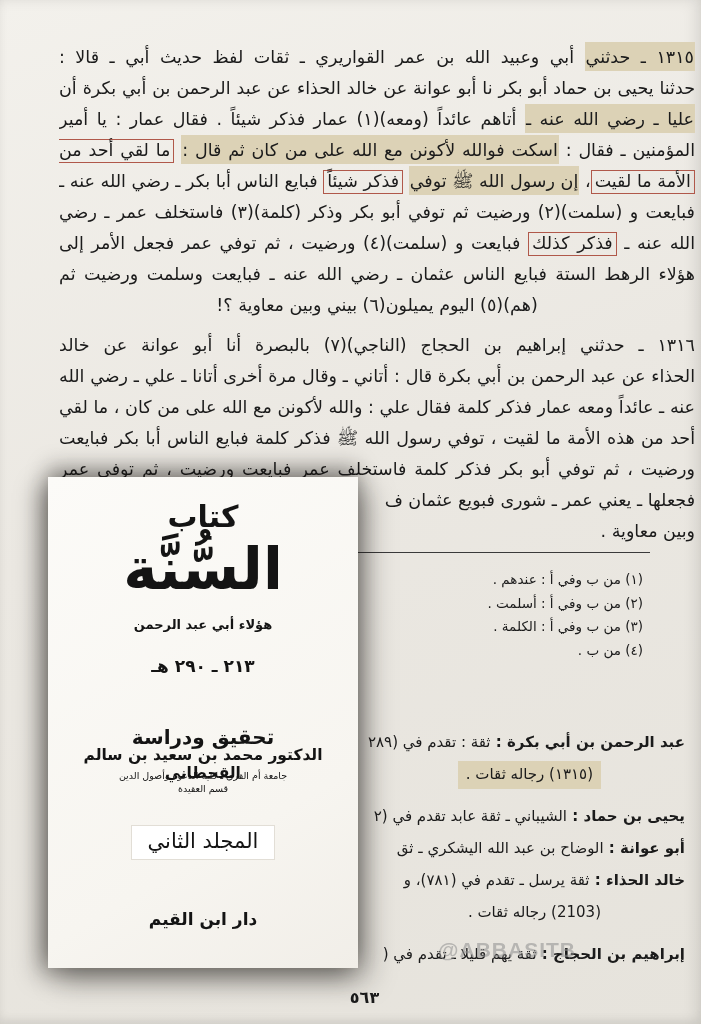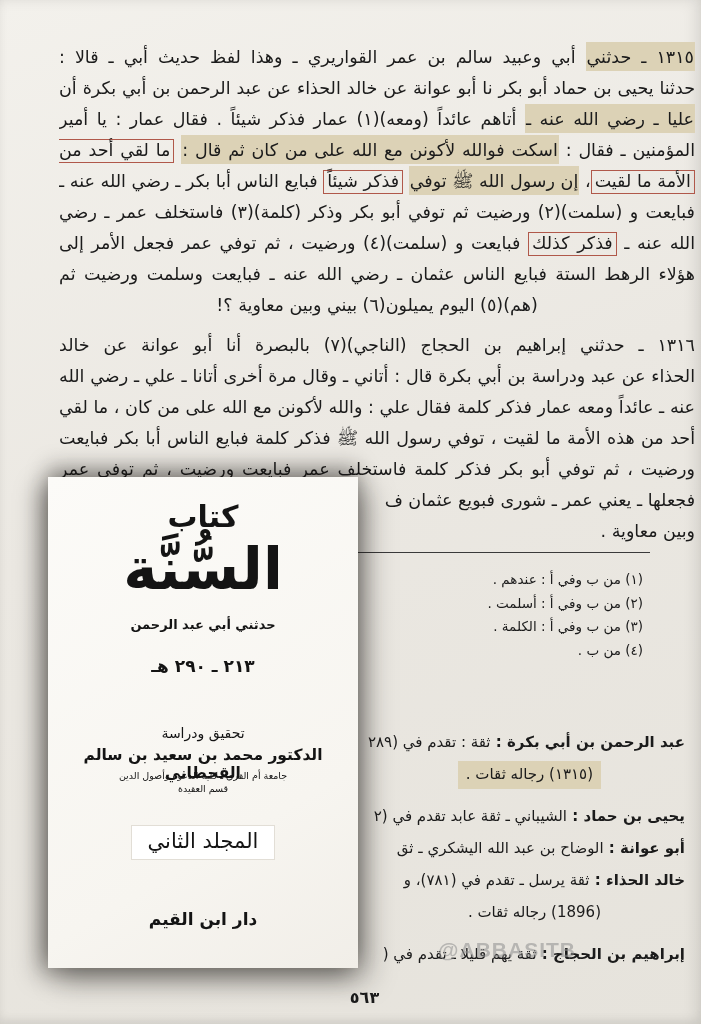--- a/index.html
+++ b/index.html
@@ -35,55 +35,55 @@
     box-shadow:0 -10px 20px rgba(20,18,15,.38),-10px 8px 22px rgba(20,18,15,.34),
                10px 12px 26px rgba(20,18,15,.34);
     direction:rtl;color:#141414;
   }
   .cover div{position:absolute;left:0;right:0;text-align:center;}
   .cv-kitab{top:22px;font-size:30px;font-weight:bold;}
   .cv-title{top:58px;font-size:58px;font-weight:bold;letter-spacing:2px;}
   .cv-a1{top:140px;font-size:13px;font-weight:bold;}
   .cv-a2{top:159px;font-size:11px;font-weight:bold;}
   .cv-dates{top:179px;font-size:17px;font-weight:bold;}
-  .cv-tahqiq{top:248px;font-size:14px;font-weight:normal;}
+  .cv-tahqiq{top:248px;font-size:20px;font-weight:bold;}
   .cv-editor{top:269px;font-size:15.5px;font-weight:bold;}
   .cv-univ{top:293px;font-size:9.5px;}
   .cv-dept{top:306px;font-size:9.5px;}
   .cv-volume{top:348px;border-radius:7px;}
   .cv-volume span{display:inline-block;background:#fff;border:1px solid #e2ded6;
     padding:3px 16px 6px;font-size:21px;}
   .cv-pub{top:432px;font-size:17px;font-weight:bold;letter-spacing:-1px;}
   
   .watermark{position:absolute;left:438px;top:938px;z-index:6;direction:ltr;
     font-family:"Liberation Sans",sans-serif;font-size:21px;font-weight:bold;
     color:#8f8f8f;opacity:.55;letter-spacing:1px;}
   .folio{position:absolute;left:0;right:0;top:988px;text-align:center;
     font-size:16px;font-weight:bold;direction:rtl;padding-left:28px;}
 </style>
 </head>
 <body>
 
 <div class="page">
 
   <div class="text-block" style="top:42px;">
-      <div class="t-line justify"><span class="seg-h">١٣١٥ ـ حدثني</span><span class="seg-p"> أبي وعبيد سالم بن عمر القواريري ـ وهذا لفظ حديث أبي ـ قالا :</span></div>
+      <div class="t-line justify"><span class="seg-h">١٣١٥ ـ حدثني</span><span class="seg-p"> أبي وعبيد الله بن عمر القواريري ـ ثقات لفظ حديث أبي ـ قالا :</span></div>
       <div class="t-line justify"><span class="seg-p">حدثنا يحيى بن حماد أبو بكر نا أبو عوانة عن خالد الحذاء عن عبد الرحمن بن أبي بكرة أن</span></div>
       <div class="t-line justify"><span class="seg-h">عليا ـ رضي الله عنه ـ</span><span class="seg-p"> أتاهم عائداً (ومعه)(١) عمار فذكر شيئاً . فقال عمار : يا أمير</span></div>
       <div class="t-line justify"><span class="seg-p">المؤمنين ـ فقال : </span><span class="seg-h">اسكت فوالله لأكونن مع الله على من كان ثم قال :</span><span class="seg-p"> </span><span class="seg-b">ما لقي أحد من هذه</span></div>
       <div class="t-line justify"><span class="seg-b">الأمة ما لقيت</span><span class="seg-p">، </span><span class="seg-h">إن رسول الله ﷺ توفي</span><span class="seg-p"> </span><span class="seg-b">فذكر شيئاً</span><span class="seg-p"> فبايع الناس أبا بكر ـ رضي الله عنه ـ</span></div>
       <div class="t-line justify"><span class="seg-p">فبايعت و (سلمت)(٢) ورضيت ثم توفي أبو بكر وذكر (كلمة)(٣) فاستخلف عمر ـ رضي</span></div>
       <div class="t-line justify"><span class="seg-p">الله عنه ـ </span><span class="seg-b">فذكر كذلك</span><span class="seg-p"> فبايعت و (سلمت)(٤) ورضيت ، ثم توفي عمر فجعل الأمر إلى</span></div>
       <div class="t-line justify"><span class="seg-p">هؤلاء الرهط الستة فبايع الناس عثمان ـ رضي الله عنه ـ فبايعت وسلمت ورضيت ثم</span></div>
       <div class="t-line center"><span class="seg-p">(هم)(٥) اليوم يميلون(٦) بيني وبين معاوية ؟!</span></div>
     </div>
 
   <div class="text-block" style="top:330px;">
       <div class="t-line justify"><span class="seg-p">١٣١٦ ـ حدثني إبراهيم بن الحجاج (الناجي)(٧) بالبصرة أنا أبو عوانة عن خالد</span></div>
-      <div class="t-line justify"><span class="seg-p">الحذاء عن عبد ودراسة بن أبي بكرة قال : أتاني ـ وقال مرة أخرى أتانا ـ علي ـ رضي الله</span></div>
+      <div class="t-line justify"><span class="seg-p">الحذاء عن عبد الرحمن بن أبي بكرة قال : أتاني ـ وقال مرة أخرى أتانا ـ علي ـ رضي الله</span></div>
       <div class="t-line justify"><span class="seg-p">عنه ـ عائداً ومعه عمار فذكر كلمة فقال علي : والله لأكونن مع الله على من كان ، ما لقي</span></div>
       <div class="t-line justify"><span class="seg-p">أحد من هذه الأمة ما لقيت ، توفي رسول الله ﷺ فذكر كلمة فبايع الناس أبا بكر فبايعت</span></div>
       <div class="t-line justify"><span class="seg-p">ورضيت ، ثم توفي أبو بكر فذكر كلمة فاستخلف عمر فبايعت ورضيت ، ثم توفي عمر</span></div>
       <div class="t-line right"><span class="seg-p">فجعلها ـ يعني عمر ـ شورى فبويع عثمان ف</span></div>
       <div class="t-line right"><span class="seg-p">وبين معاوية .</span></div>
     </div>
 
   <div class="fn-sep"></div>
 
   <div class="footnotes">
@@ -92,28 +92,28 @@
       <div>(٣) من ب وفي أ : الكلمة .</div>
       <div>(٤) من ب .</div>
     </div>
 
   <div class="rijal">
       <div class="rijal-line entry"><b>عبد الرحمن بن أبي بكرة : </b><span>ثقة : تقدم في (٢٨٩</span></div>
       <div class="rijal-line verdict hl"><span>(١٣١٥) رجاله ثقات .</span></div>
       <div class="rijal-line entry"><b>يحيى بن حماد : </b><span>الشيباني ـ ثقة عابد تقدم في (٢</span></div>
       <div class="rijal-line entry"><b>أبو عوانة : </b><span>الوضاح بن عبد الله اليشكري ـ ثق</span></div>
       <div class="rijal-line entry"><b>خالد الحذاء : </b><span>ثقة يرسل ـ تقدم في (٧٨١)، و</span></div>
-      <div class="rijal-line verdict"><span>(1896) رجاله ثقات .</span></div>
+      <div class="rijal-line verdict"><span>(2103) رجاله ثقات .</span></div>
       <div class="rijal-line entry"><b>إبراهيم بن الحجاج : </b><span>ثقة يهم قليلا ـ تقدم في (</span></div>
     </div>
 
   <div class="cover">
     <div class="cv-kitab">كتاب</div>
     <div class="cv-title">السُّنَّة</div>
-    <div class="cv-a1">حدثني أبي عبد الرحمن</div>
+    <div class="cv-a1">هؤلاء أبي عبد الرحمن</div>
     <div class="cv-dates">٢١٣ ـ ٢٩٠ هـ</div>
     <div class="cv-tahqiq">تحقيق ودراسة</div>
     <div class="cv-editor">الدكتور محمد بن سعيد بن سالم القحطاني</div>
     <div class="cv-univ">جامعة أم القرى ـ كلية الدعوة وأصول الدين</div>
     <div class="cv-dept">قسم العقيدة</div>
     <div class="cv-volume"><span>المجلد الثاني</span></div>
     <div class="cv-pub">دار ابن القيم</div>
   </div>
 
   <div class="watermark">@ABBASITB</div>

